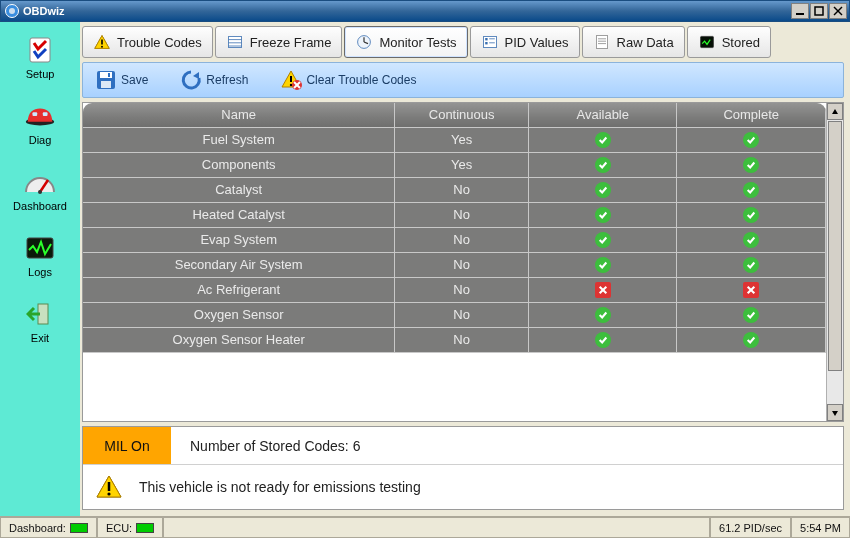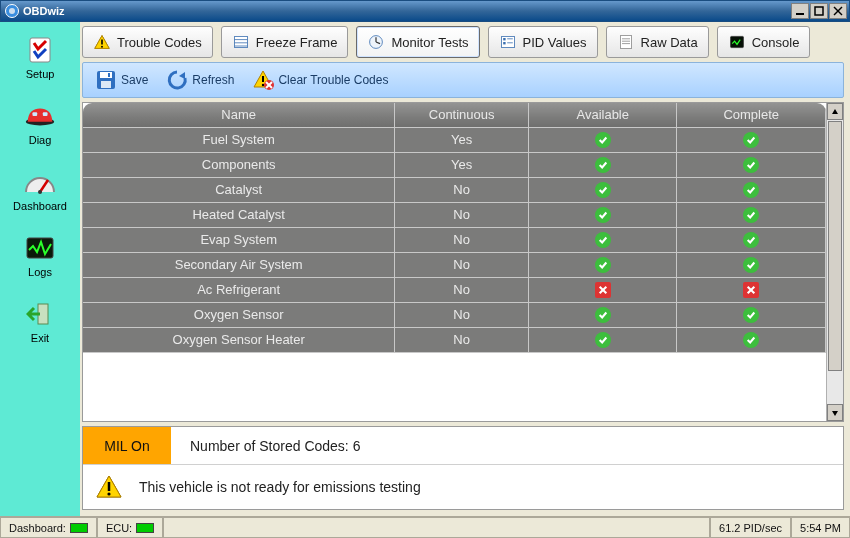--- a/index.html
+++ b/index.html
@@ -18,27 +18,27 @@
   
   .client { display:flex; height: calc(538px - 22px - 22px); background:#ece9d8; }
   .sidebar { width:80px; background:#5eead4; padding-top:4px; }
   .side-item { display:flex; flex-direction:column; align-items:center; padding:8px 0 12px 0; cursor:pointer;}
   .side-item .sicon { width:32px; height:32px; display:flex; align-items:center; justify-content:center; }
   .side-item .slabel { margin-top:2px; font-size:11px; color:#000; }
 
   .content { flex:1; display:flex; flex-direction:column; padding:4px 6px 6px 2px; gap:4px; }
 
   
-  .tabs { display:flex; gap:8px; }
+  .tabs { display:flex; gap:2px; }
   .tab { display:flex; align-items:center; gap:6px; height:32px; padding:0 10px; background:linear-gradient(180deg,#fefefe,#e6e6e6); border:1px solid #9a9a9a; border-radius:3px; cursor:pointer; font-size:13px; color:#222; }
   .tab.active { background:linear-gradient(180deg,#fff,#f2f3f4); border:1px solid #6a6a6a; box-shadow:inset 0 0 0 1px #cfe3ff; }
   .tab .ticon { width:18px; height:18px; display:flex; align-items:center; justify-content:center; }
 
   
-  .actionbar { background:linear-gradient(180deg,#d0e7ff,#a8d1ff); border:1px solid #8bb3db; padding:4px 6px; display:flex; align-items:center; gap:6px; border-radius:2px; }
+  .actionbar { background:linear-gradient(180deg,#d0e7ff,#a8d1ff); border:1px solid #8bb3db; padding:4px 6px; display:flex; align-items:center; gap:20px; border-radius:2px; }
   .action { display:flex; align-items:center; gap:4px; padding:2px 6px; cursor:pointer; font-size:12px; color:#1b3d66; }
   .action .aicon { width:22px; height:22px; display:flex; align-items:center; justify-content:center; }
 
   
   .table-wrap { flex:1; display:flex; border:1px solid #9a9a9a; background:#fff; min-height:0;}
   .table-scroll { flex:1; overflow:hidden;border-radius:9px; }
   .vscroll { width:17px; background:#e8e8e8; border-left:1px solid #b0b0b0; position:relative;}
   .vscroll .arrow { height:17px; background:#d4d0c8; border:1px solid #808080; display:flex; align-items:center; justify-content:center; cursor:pointer;}
   .vscroll .thumb { position:absolute; top:18px; left:1px; right:1px; height:250px; background:#d4d0c8; border:1px solid #808080;}
   .vscroll .arrow.down { position:absolute; bottom:0; left:0; right:0;}
@@ -215,21 +215,21 @@
           </span>
         <span>Raw Data</span>
       </div>
       <div class="tab">
         <span class="ticon ico16">
             <svg viewBox="0 0 20 20">
               <rect x="2" y="3" width="16" height="14" rx="1" fill="#061006" stroke="#333"></rect>
               <polyline points="4,12 7,9 10,13 14,7" stroke="#2bff2b" stroke-width="1.5" fill="none"></polyline>
             </svg>
           </span>
-        <span>Console</span>
+        <span>Stored</span>
       </div>
     </div>
 
     <div class="actionbar">
       <div class="action">
         <span class="aicon">
             <svg width="22" height="22" viewBox="0 0 22 22">
               <rect x="2" y="2" width="18" height="18" rx="2" fill="#2f6fc0"></rect>
               <rect x="5" y="3" width="12" height="6" fill="#fff"></rect>
               <rect x="6" y="12" width="10" height="7" fill="#dce8f6"></rect>

